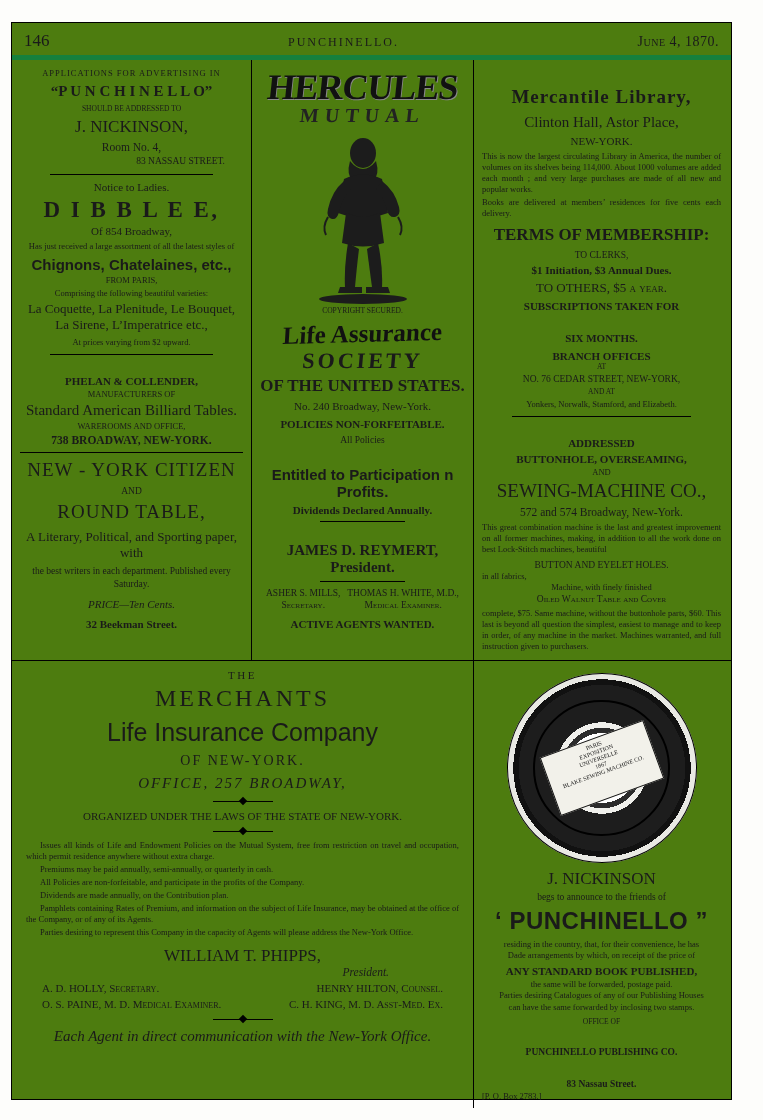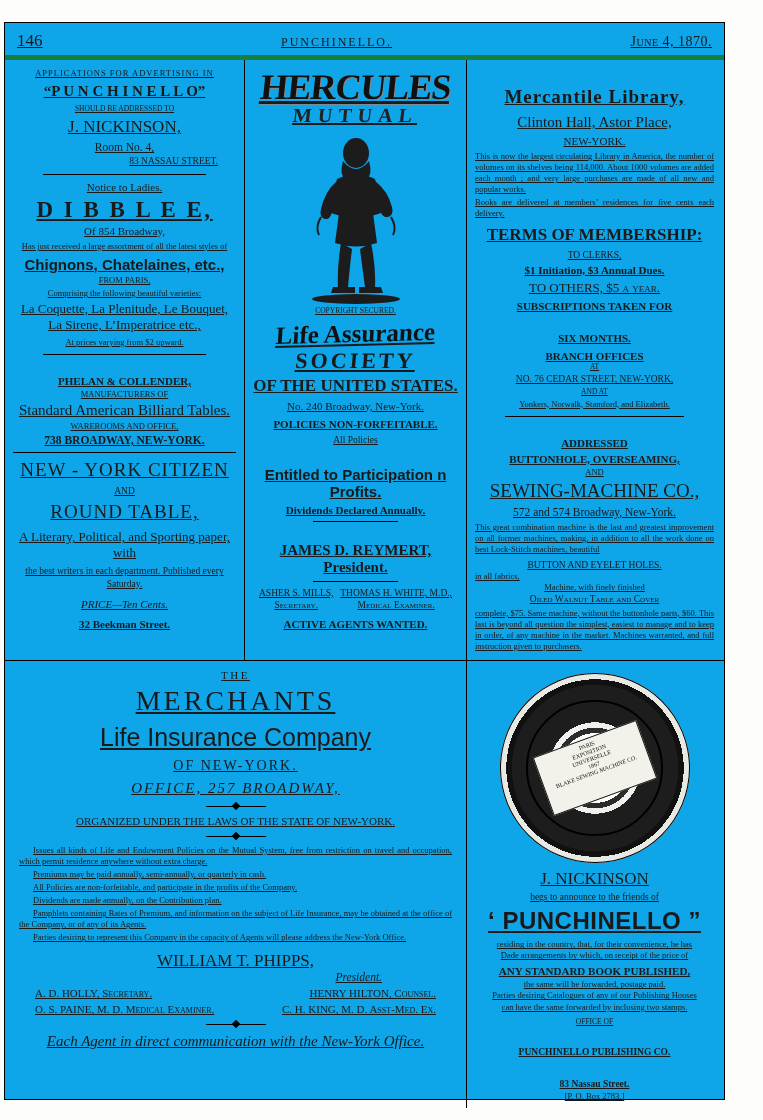--- a/index.html
+++ b/index.html
@@ -1,18 +1,18 @@
 <!DOCTYPE html>
 <html><head>
 <meta charset="utf-8">
 <style>
   html,body{margin:0;padding:0;background:#ffffff;}
   body{width:763px;height:1120px;font-family:"Liberation Serif",serif;color:#1a1a1a;}
   .page{position:relative;width:763px;height:1120px;background:#fdfdfb;}
-  .sheet{position:absolute;left:4px;top:22px;width:719px;height:1076px;border:1px solid #000;background:#0ea5e9;text-decoration:underline;}
+  .sheet{position:absolute;left:11px;top:22px;width:719px;height:1076px;border:1px solid #000;background:#4d7c0f;}
   .hdr{display:flex;align-items:baseline;justify-content:space-between;padding:8px 12px 4px 12px;}
   .hdr .pno{font-size:17px;}
   .hdr .ttl{font-size:12px;letter-spacing:2px;}
   .hdr .date{font-size:14px;font-variant:small-caps;letter-spacing:.5px;}
   .cols{display:flex;height:600px;border-top:5px solid #15803d;}
   .col{padding:6px 8px;box-sizing:border-box;}
   .col1{width:240px;border-right:1px solid #000;}
   .col2{width:222px;border-right:1px solid #000;text-align:center;}
   .col3{width:255px;}
   .ctr{text-align:center;}
@@ -42,21 +42,21 @@
   .herc-title{font-family:"Liberation Serif",serif;font-weight:bold;font-size:36px;letter-spacing:-1px;color:#111;
       text-shadow:1px 1px 0 #888;transform:skewX(-6deg);line-height:.95;}
   .herc-mutual{font-size:20px;font-weight:bold;letter-spacing:6px;color:#222;transform:skewX(-6deg);}
   .figure{width:150px;height:175px;margin:4px auto 0 auto;position:relative;}
   .lifeassurance{font-size:25px;font-weight:bold;letter-spacing:0px;color:#111;transform:skewX(-5deg) rotate(-1.5deg);}
   .society{font-size:22px;font-weight:bold;letter-spacing:3px;transform:skewX(-5deg);}
   
   .bottom{display:flex;border-top:1px solid #000;height:auto;}
   .bl{width:462px;border-right:1px solid #000;padding:8px 14px;box-sizing:border-box;}
   .br{width:255px;padding:6px 8px;box-sizing:border-box;text-align:center;}
-  .merch-h1{font-size:28px;letter-spacing:3px;}
+  .merch-h1{font-size:24px;letter-spacing:3px;}
   .merch-h2{font-size:25px;font-family:"Liberation Sans",sans-serif;}
   .merch-h3{font-size:14px;letter-spacing:2px;}
   .merch-h4{font-size:15px;font-style:italic;letter-spacing:2px;}
   .diamond{width:60px;height:6px;margin:6px auto;position:relative;}
   .diamond:before{content:"";position:absolute;left:0;top:2.5px;width:60px;height:1px;background:#000;}
   .diamond:after{content:"";position:absolute;left:27px;top:0;width:6px;height:6px;background:#000;transform:rotate(45deg);}
   .sig{display:flex;justify-content:space-between;font-size:11px;margin-top:4px;}
   .medal{width:190px;height:190px;margin:6px auto;border-radius:50%;
      background:
        radial-gradient(circle at 50% 50%, #ffffff 0 26%, #2b2b2b 26% 30%, #f0f0ec 30% 34%, #1d1d1d 34% 62%, #111 62% 66%, #e9e9e4 66% 72%, #1a1a1a 72% 100%);
@@ -271,18 +271,18 @@
       <div class="pbig mt4">‘ PUNCHINELLO ”</div>
       <div class="t8 mt4">residing in the country, that, for their convenience, he has</div>
       <div class="t8">Dade arrangements by which, on receipt of the price of</div>
       <div class="t12 b mt4">ANY STANDARD BOOK PUBLISHED,</div>
       <div class="t8 mt2">the same will be forwarded, postage paid.</div>
       <div class="t8">Parties desiring Catalogues of any of our Publishing Houses</div>
       <div class="t8">can have the same forwarded by inclosing two stamps.</div>
       <div class="t7 sc mt4">OFFICE OF</div>
       <div class="t9 b">PUNCHINELLO PUBLISHING CO.</div>
       <div class="t9 b">83 Nassau Street.</div>
-      <div class="t8" style="text-align:center">[P. O. Box 2783.]</div>
+      <div class="t8" style="text-align:left">[P. O. Box 2783.]</div>
     </div>
   </div>
 
 </div>
 </div>
 
 </body></html>

